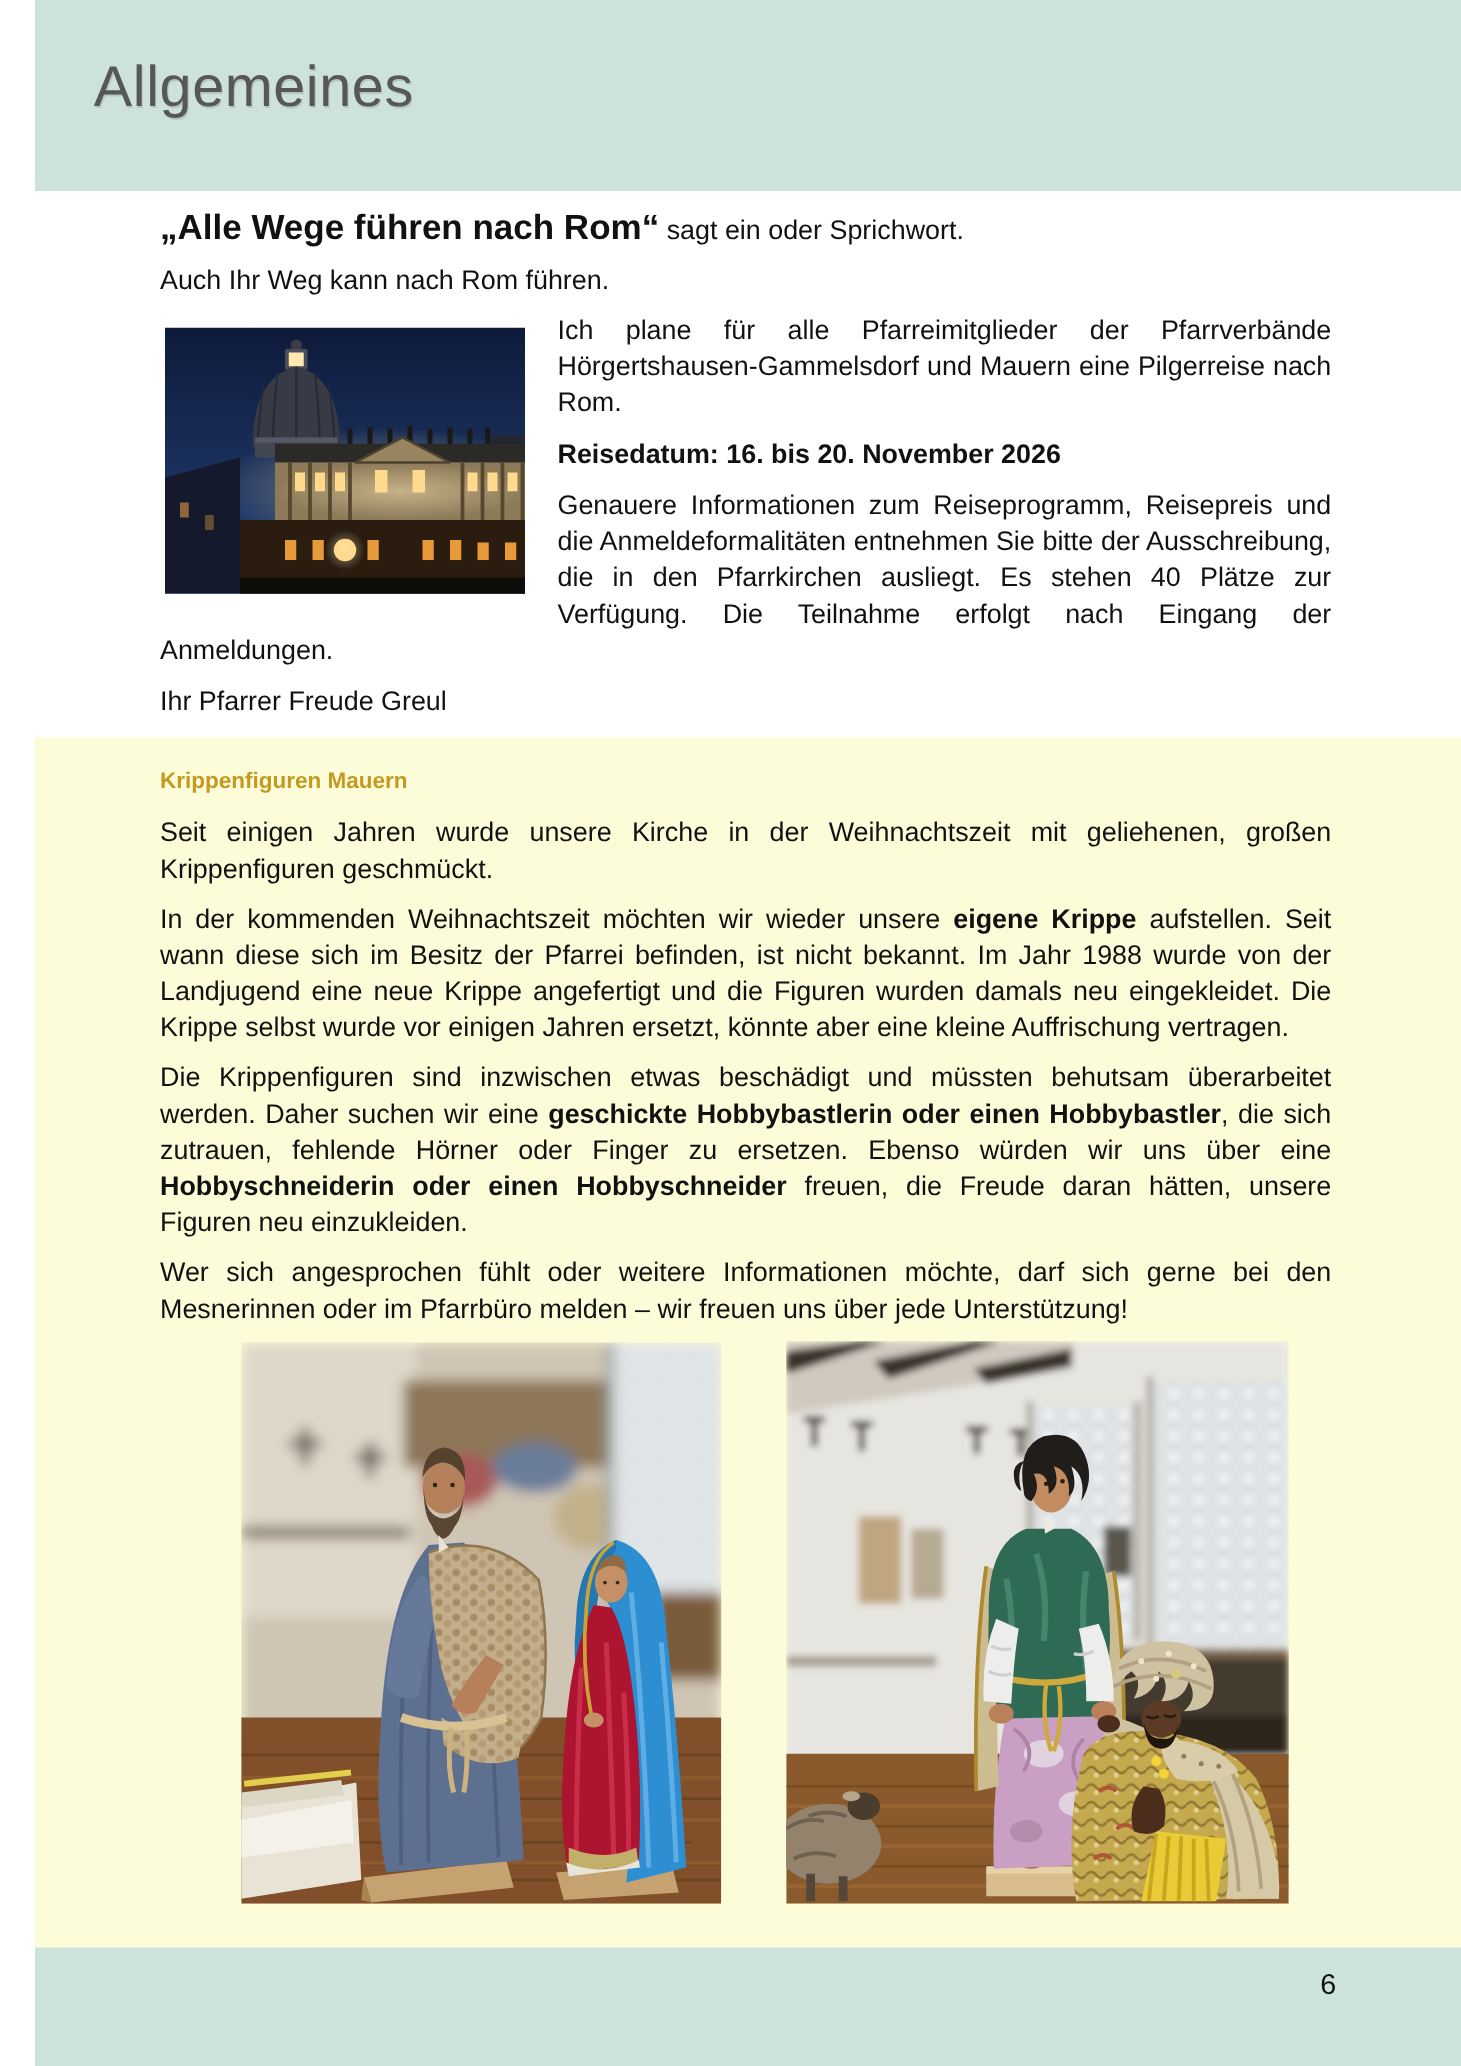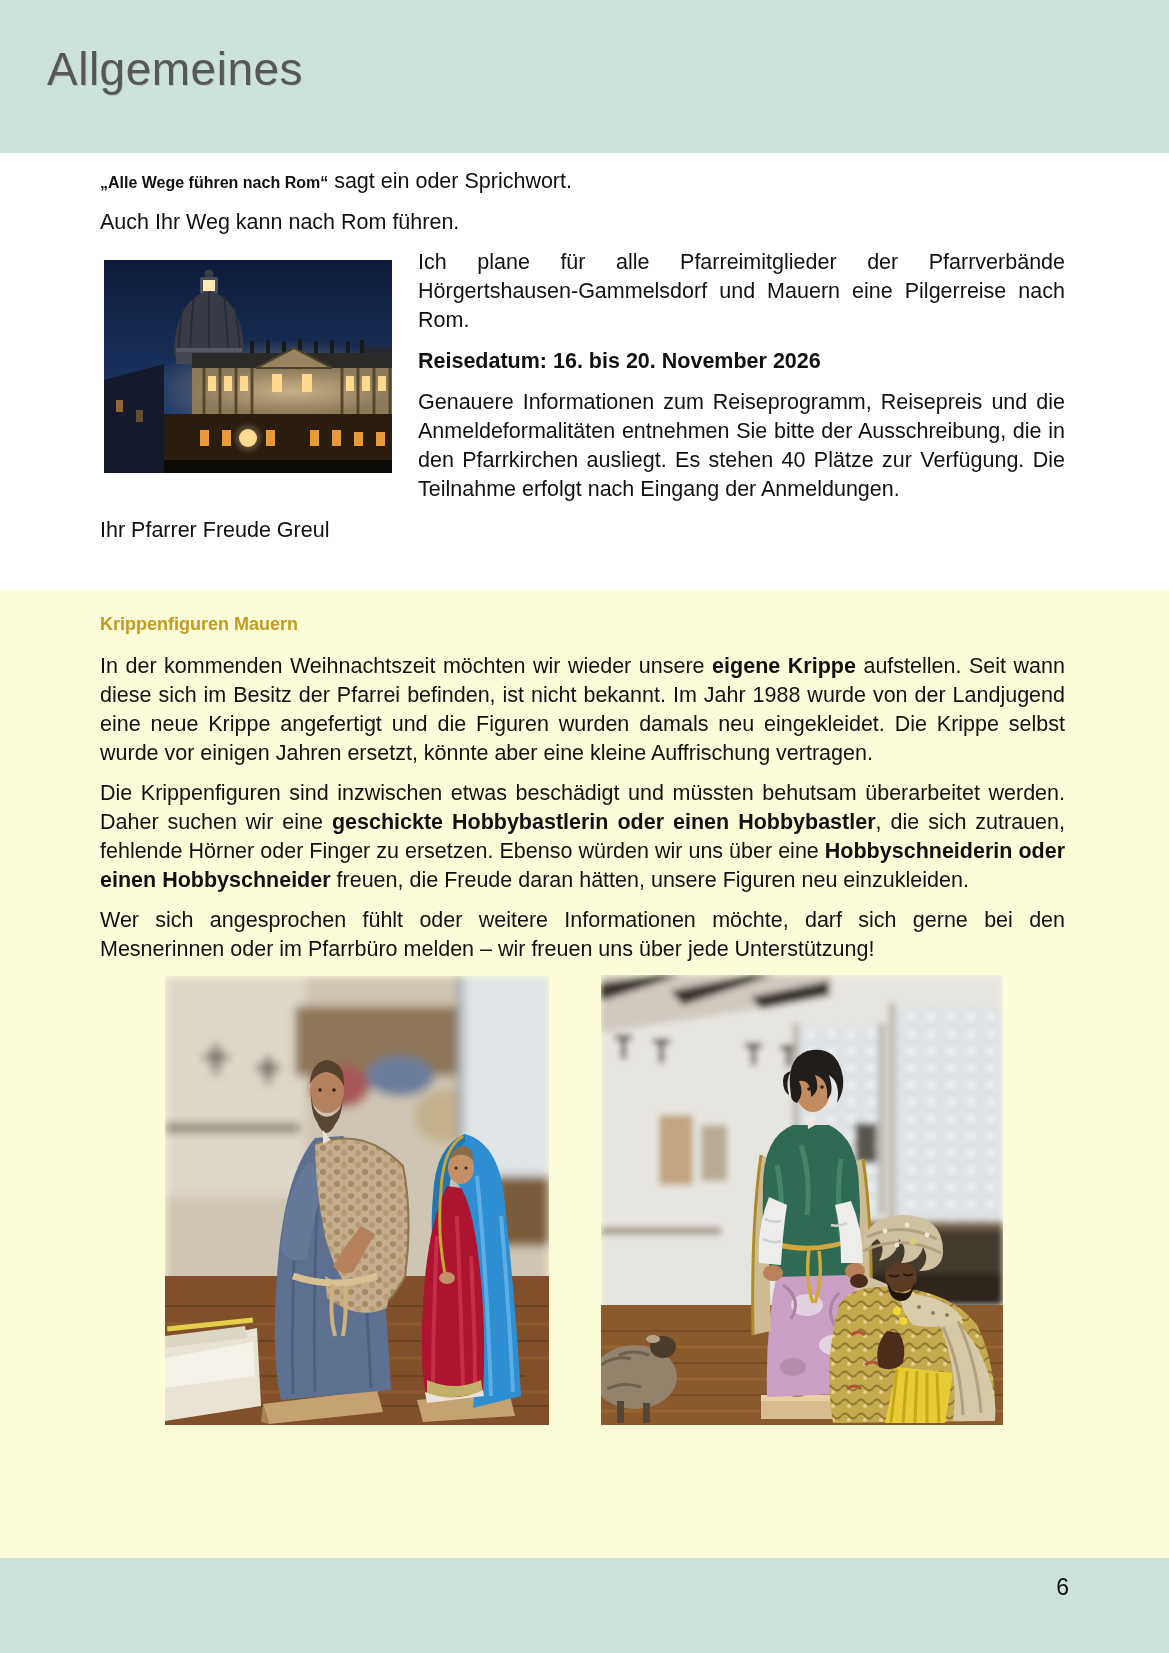--- a/index.html
+++ b/index.html
@@ -2,34 +2,34 @@
 <html lang="de" style="--mint: #cde3da; --yellow: #fdfcd9; --gold: #c39a22; --titlegray: #575755; --ink: #111111;"><head>
 <meta charset="utf-8">
 <style>
   :root{
     --mint:#cde3da; --yellow:#fdfcd9; --gold:#c39a22; --titlegray:#575755; --ink:#111111;
   }
   *{box-sizing:border-box;}
   html,body{margin:0;padding:0;background:#ffffff;}
   .page{
     width:1169px;height:1653px;position:relative;overflow:hidden;background:#ffffff;
-    font-family:"Liberation Sans", sans-serif;color:var(--ink);
+    font-family:"Liberation Sans", sans-serif;color:var(--ink);padding-left:28px;
   }
   
   .band-top{height:153px;background:var(--mint);padding:44px 0 0 47px;overflow:hidden;}
   .page-title{
     font-size:46px;line-height:1.1;color:var(--titlegray);font-weight:400;
     letter-spacing:.5px;text-shadow:1px 1px 0 rgba(0,0,0,.12);
   }
   
   .white-section{height:437px;padding:14px 104px 0 100px;overflow:hidden;background:#ffffff;}
   .white-section p, .yellow-section p{font-size:21.5px;line-height:29px;margin:0 0 11px;}
   p.just{text-align:justify;}
   .intro{margin:0 0 8px;}
-  .intro b{font-size:16px;}
+  .intro b{font-size:28px;}
   .intro-line2{margin:0 0 6px;}
   .rome-block{overflow:visible;}
   .rome-photo{
     float:left;width:288px;height:213px;margin:12px 26px 10px 4px;display:block;
   }
   .rome-block p{margin:6px 0 12px;}
   .bold{font-weight:bold;}
   .clear{clear:both;}
   
   .yellow-section{height:968px;background:var(--yellow);padding:18px 104px 0 100px;overflow:hidden;}
@@ -148,20 +148,21 @@
       <p class="bold">Reisedatum: 16. bis 20. November 2026</p>
       <p class="just">Genauere Informationen zum Reiseprogramm, Reisepreis und die Anmeldeformalitäten entnehmen Sie bitte der Ausschreibung, die in den Pfarrkirchen ausliegt. Es stehen 40 Plätze zur Verfügung. Die Teilnahme erfolgt nach Eingang der Anmeldungen.</p>
       <div class="clear"></div>
     </div>
 
     <p>Ihr Pfarrer Freude Greul</p>
   </section>
 
   <section class="yellow-section">
     <h2 class="gold-heading">Krippenfiguren Mauern</h2>
+    <p class="just">Seit einigen Jahren wurde unsere Kirche in der Weihnachtszeit mit geliehenen, großen Krippenfiguren geschmückt.</p>
     <p class="just"><span>In der kommenden Weihnachtszeit möchten wir wieder unsere </span><b>eigene Krippe</b><span> aufstellen. Seit wann diese sich im Besitz der Pfarrei befinden, ist nicht bekannt. Im Jahr 1988 wurde von der Landjugend eine neue Krippe angefertigt und die Figuren wurden damals neu eingekleidet. Die Krippe selbst wurde vor einigen Jahren ersetzt, könnte aber eine kleine Auffrischung vertragen.</span></p>
     <p class="just"><span>Die Krippenfiguren sind inzwischen etwas beschädigt und müssten behutsam überarbeitet werden. Daher suchen wir eine </span><b>geschickte Hobbybastlerin oder einen Hobbybastler</b><span>, die sich zutrauen, fehlende Hörner oder Finger zu ersetzen. Ebenso würden wir uns über eine </span><b>Hobbyschneiderin oder einen Hobbyschneider</b><span> freuen, die Freude daran hätten, unsere Figuren neu einzukleiden.</span></p>
     <p class="just">Wer sich angesprochen fühlt oder weitere Informationen möchte, darf sich gerne bei den Mesnerinnen oder im Pfarrbüro melden – wir freuen uns über jede Unterstützung!</p>
 
     <div class="photo-row">
 
       <svg class="nativity-photo-left" viewBox="0 0 384 449" role="img" aria-label="nativity-figures-joseph-and-mary">
         <defs>
           <filter id="blurL" x="-10%" y="-10%" width="120%" height="120%">
               <feGaussianBlur stdDeviation="5"></feGaussianBlur>

